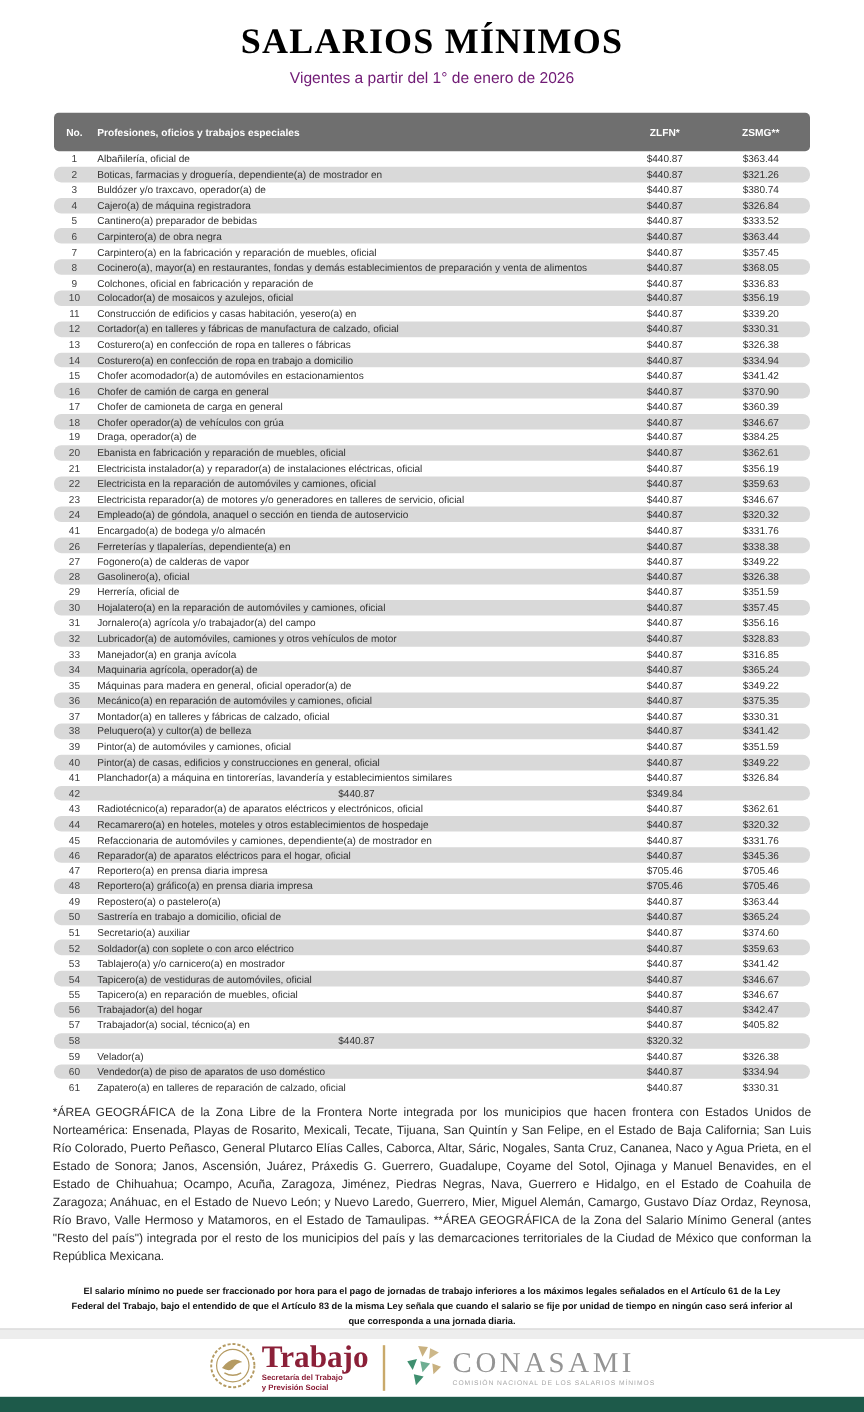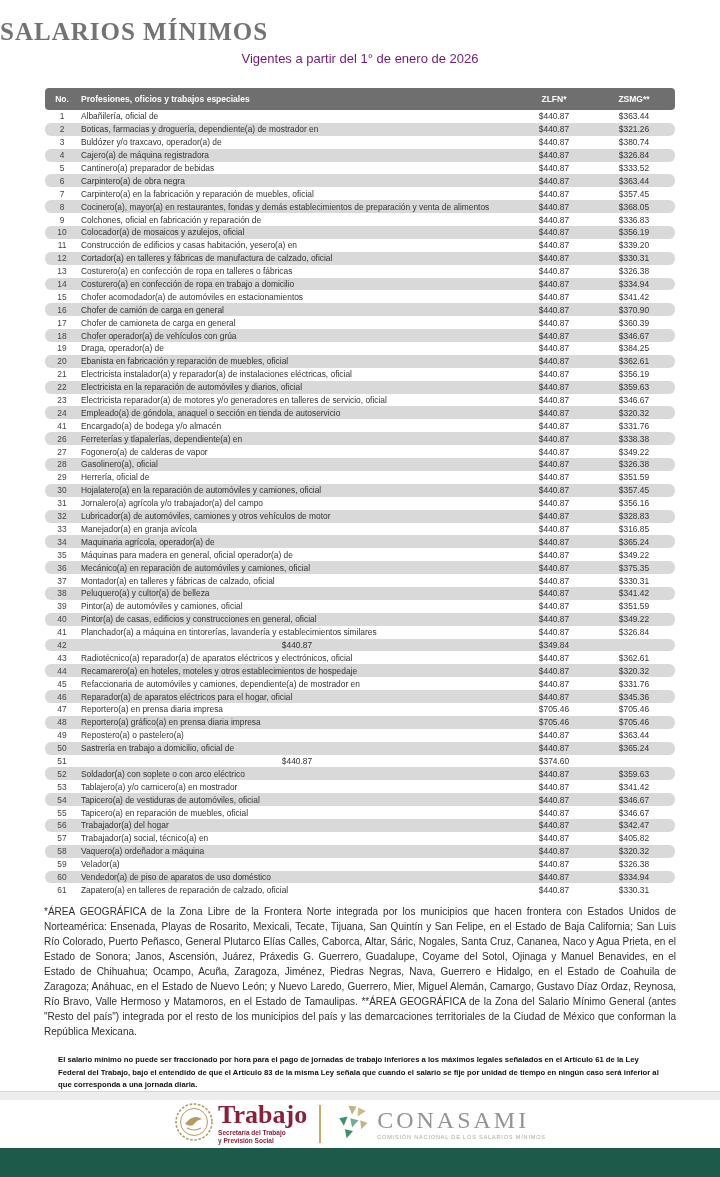--- a/index.html
+++ b/index.html
@@ -1,22 +1,22 @@
 <!DOCTYPE html>
 <html><head>
 <meta charset="utf-8">
 <style>
   * { box-sizing: border-box; margin: 0; padding: 0; }
   html,body { background:#ffffff; }
   body { width:720px; height:1177px; font-family:"Liberation Sans", sans-serif; }
   .page { width:720px; height:1177px; display:flex; flex-direction:column; overflow:hidden; background:#fff; }
 
   
-  .title { font-family:"Liberation Serif", serif; font-weight:bold; font-size:25px;
-           letter-spacing:1px; margin-top:18px; color:#737373; }
+  .title { font-family:"Liberation Serif", serif; font-weight:bold; font-size:30px;
+           letter-spacing:1px; text-align:center; margin-top:18px; color:#000000; }
   .subtitle { text-align:center; font-size:13px; margin-top:5px; color:#701a75; }
 
   
   .summary-wrap { margin:13px 45px 0; border-radius:9px; overflow:hidden;
     background-color:#1d4a3e;
     background-image:
       radial-gradient(circle at 12% 25%, rgba(255,255,255,0.06) 0 14px, transparent 15px),
       radial-gradient(circle at 78% 75%, rgba(255,255,255,0.05) 0 20px, transparent 21px),
       radial-gradient(circle at 45% 55%, rgba(255,255,255,0.04) 0 26px, transparent 27px),
       radial-gradient(circle at 90% 15%, rgba(255,255,255,0.05) 0 10px, transparent 11px);
@@ -25,34 +25,34 @@
   table.summary th, table.summary td { border:2px solid #fff; text-align:center; vertical-align:middle; }
   .group-h { font-size:9px; font-weight:bold; padding:2px 2px; height:30px; }
   .sub-h   { font-size:9px; font-weight:bold; padding:3px 8px; height:30px; line-height:1.25; }
   td.area  { font-size:9.5px; font-weight:bold; height:29px; padding:2px 6px; }
   td.val   { font-size:11.5px; font-weight:bold; height:29px; }
 
   
   .plist { margin:9px 45px 0; }
   .plist-header { display:grid; grid-template-columns:34px 1fr 78px 82px;
     background:#6f6f6f; color:#fff; border-radius:4px; font-size:8.5px; font-weight:bold;
-    height:22px; align-items:center; }
+    height:32px; align-items:center; }
   .plist-header .h-no { text-align:center; }
   .plist-header .h-nm { padding-left:2px; }
   .plist-header .h-v  { text-align:center; }
   .prow { display:grid; grid-template-columns:34px 1fr 78px 82px; height:12.9px;
     align-items:center; font-size:8.4px; color:#333; border-radius:6px; }
   .prow.stripe { background:#d9d9d9; }
   .prow .no { text-align:center; color:#444; }
   .prow .nm { padding-left:2px; white-space:nowrap; overflow:hidden; }
   .prow .v  { text-align:center; }
 
   
   .footnote { margin:8px 44px 0; font-size:10px; line-height:1.5; text-align:justify; color:#2e2e2e; }
-  .bold-note { margin:15px 58px 0; font-size:7.7px; font-weight:bold; 
+  .bold-note { margin:15px 58px 0; font-size:7.7px; font-weight:bold; text-align:center;
     line-height:1.6; color:#111; }
 
   
   .footer { margin-top:auto; }
   .footer-sep { height:9px; background:#ededed; border-top:1px solid #d8d8d8; }
   .logos-band { height:48px; background:#fff; display:flex; align-items:center; justify-content:center; gap:12px; }
   .brand { display:flex; align-items:center; gap:4px; }
   .trabajo-text .word { font-family:"Liberation Serif", serif; font-weight:bold; font-size:26px;
     line-height:0.95; color:#8b2038; }
   .trabajo-text .sub { font-size:6.5px; font-weight:bold; color:#8b2038; line-height:1.3; margin-top:1px; }
@@ -239,21 +239,21 @@
           <span class="v">$362.61</span>
         </div>
         <div class="prow">
           <span class="no">21</span>
           <span class="nm">Electricista instalador(a) y reparador(a) de instalaciones eléctricas, oficial</span>
           <span class="v">$440.87</span>
           <span class="v">$356.19</span>
         </div>
         <div class="prow stripe">
           <span class="no">22</span>
-          <span class="nm">Electricista en la reparación de automóviles y diarios, oficial</span>
+          <span class="nm">Electricista en la reparación de automóviles y camiones, oficial</span>
           <span class="v">$440.87</span>
           <span class="v">$359.63</span>
         </div>
         <div class="prow">
           <span class="no">23</span>
           <span class="nm">Electricista reparador(a) de motores y/o generadores en talleres de servicio, oficial</span>
           <span class="v">$440.87</span>
           <span class="v">$346.67</span>
         </div>
         <div class="prow stripe">
@@ -412,20 +412,21 @@
           <span class="v">$363.44</span>
         </div>
         <div class="prow stripe">
           <span class="no">50</span>
           <span class="nm">Sastrería en trabajo a domicilio, oficial de</span>
           <span class="v">$440.87</span>
           <span class="v">$365.24</span>
         </div>
         <div class="prow">
           <span class="no">51</span>
+          <span class="nm">Secretario(a) auxiliar</span>
           <span class="v">$440.87</span>
           <span class="v">$374.60</span>
         </div>
         <div class="prow stripe">
           <span class="no">52</span>
           <span class="nm">Soldador(a) con soplete o con arco eléctrico</span>
           <span class="v">$440.87</span>
           <span class="v">$359.63</span>
         </div>
         <div class="prow">
@@ -453,21 +454,20 @@
           <span class="v">$342.47</span>
         </div>
         <div class="prow">
           <span class="no">57</span>
           <span class="nm">Trabajador(a) social, técnico(a) en</span>
           <span class="v">$440.87</span>
           <span class="v">$405.82</span>
         </div>
         <div class="prow stripe">
           <span class="no">58</span>
-          <span class="nm">Vaquero(a) ordeñador a máquina</span>
           <span class="v">$440.87</span>
           <span class="v">$320.32</span>
         </div>
         <div class="prow">
           <span class="no">59</span>
           <span class="nm">Velador(a)</span>
           <span class="v">$440.87</span>
           <span class="v">$326.38</span>
         </div>
         <div class="prow stripe">

